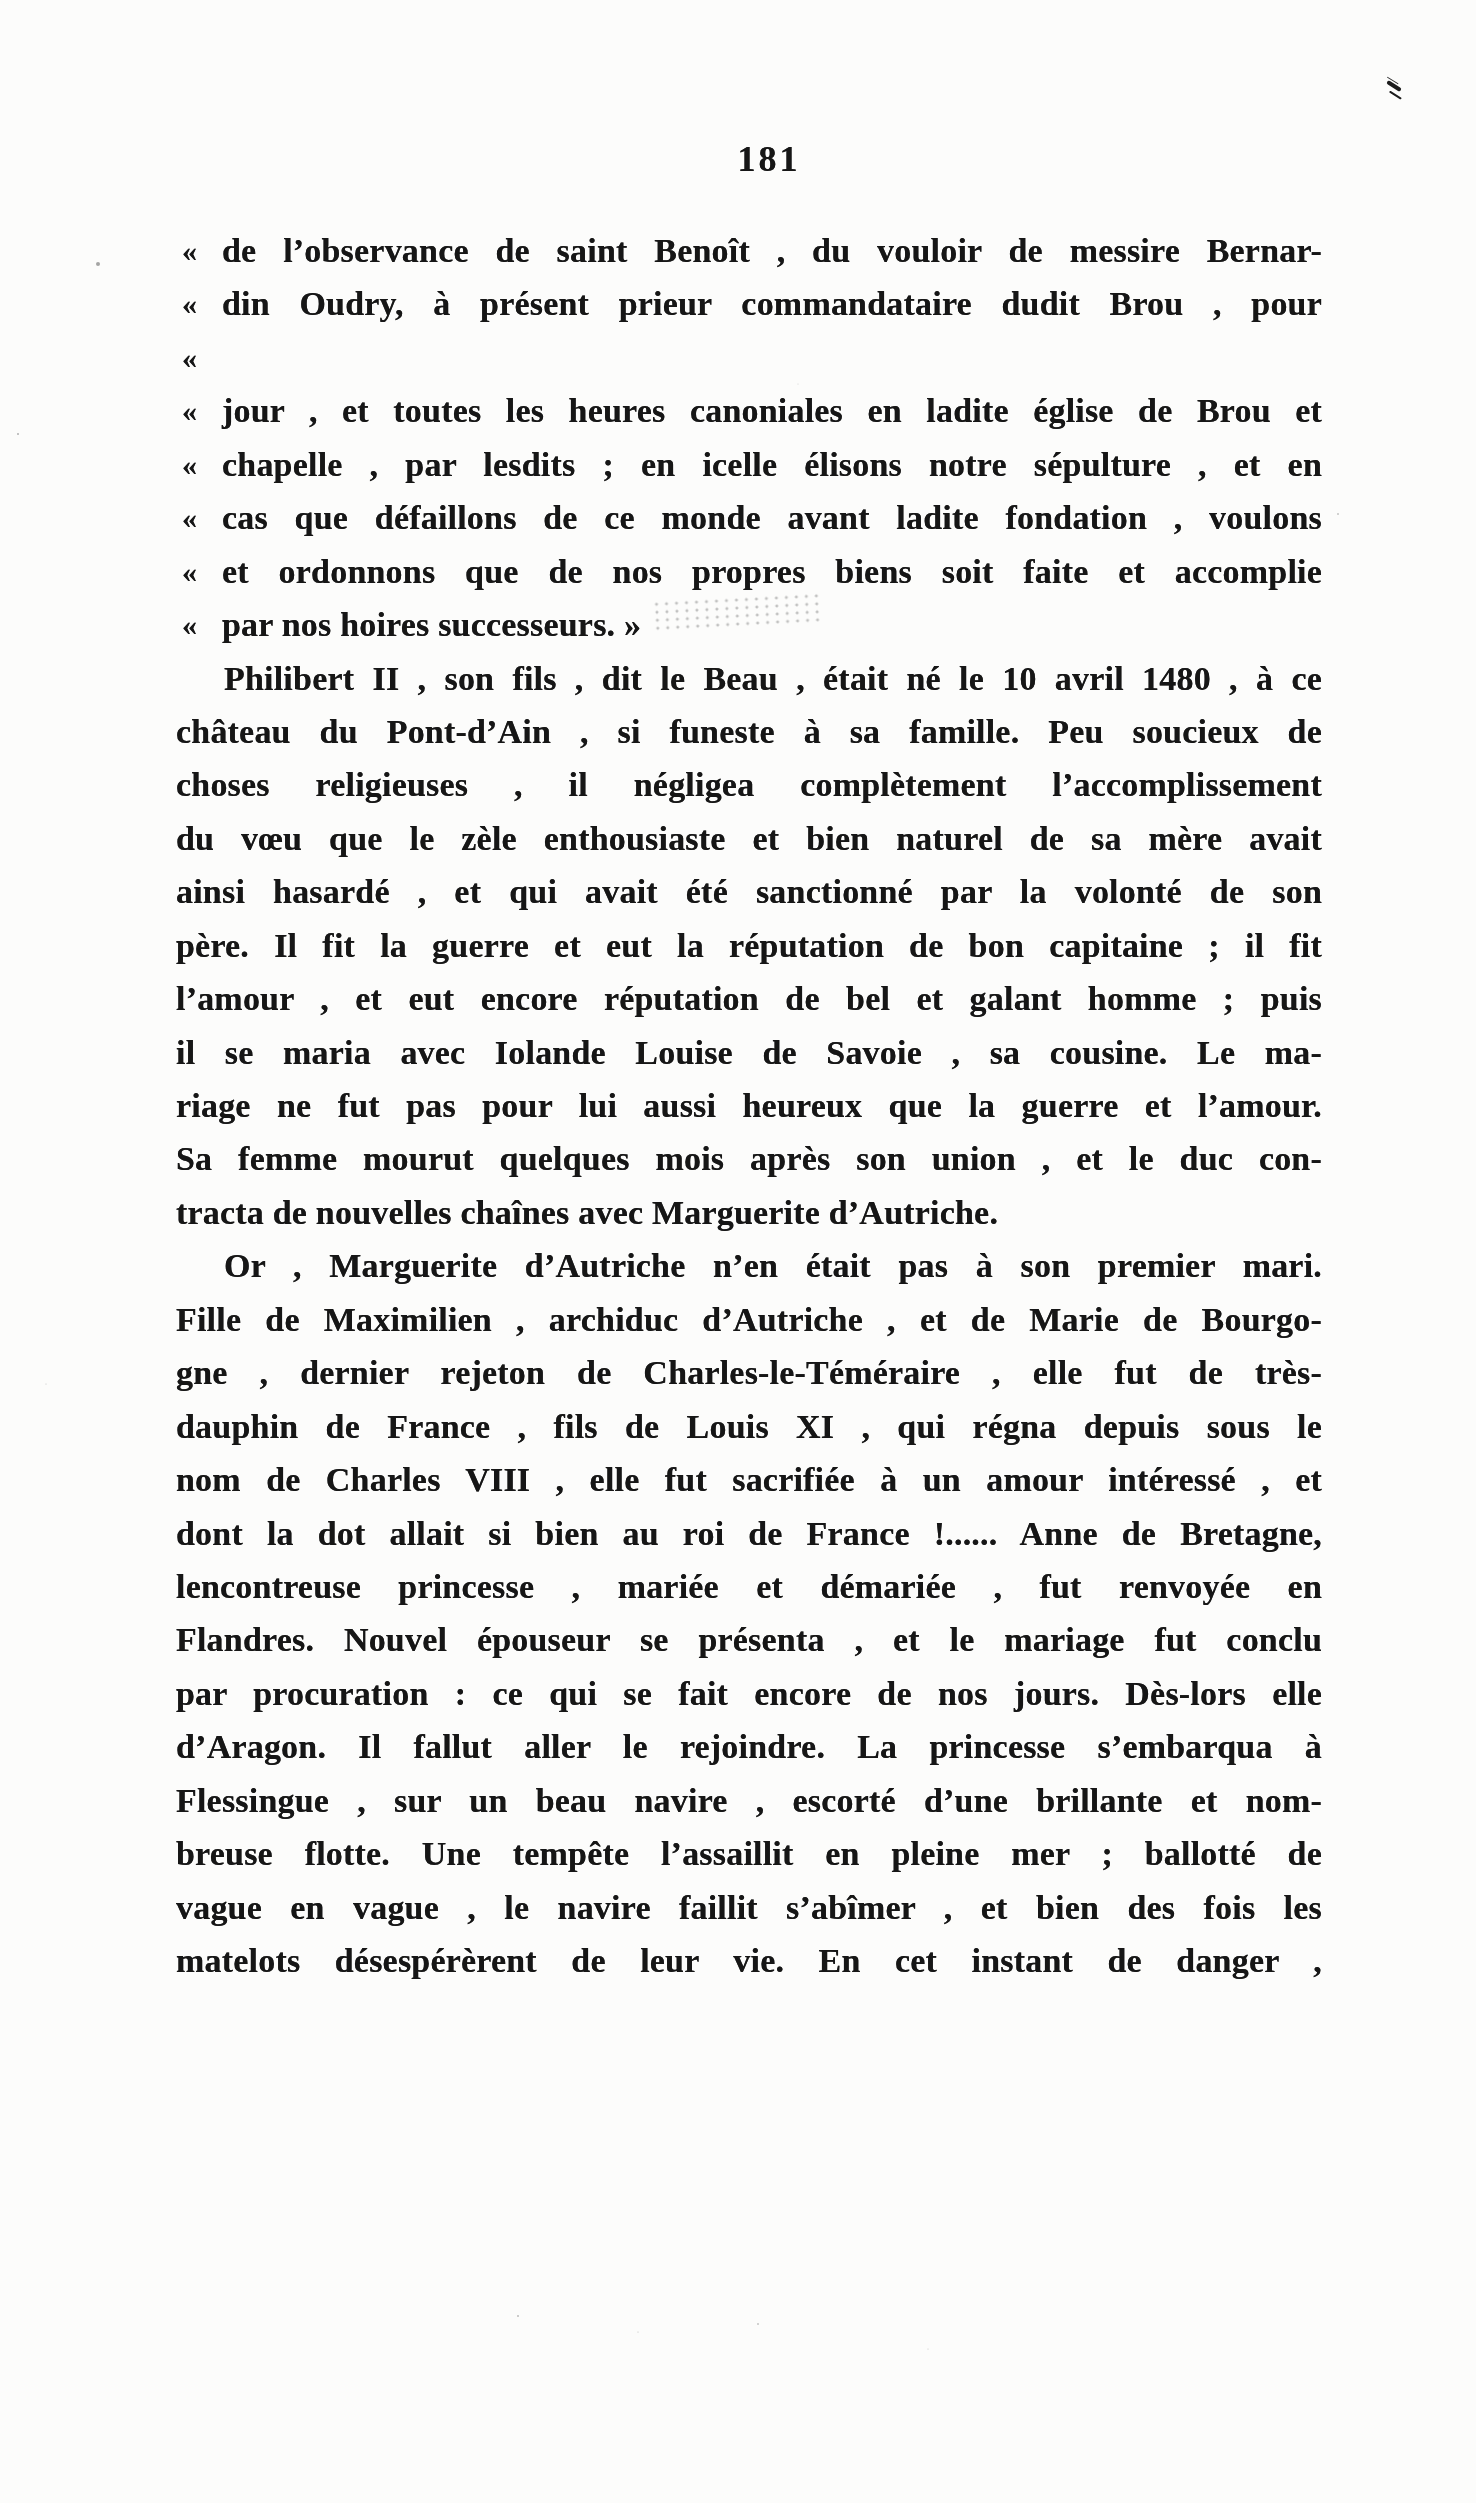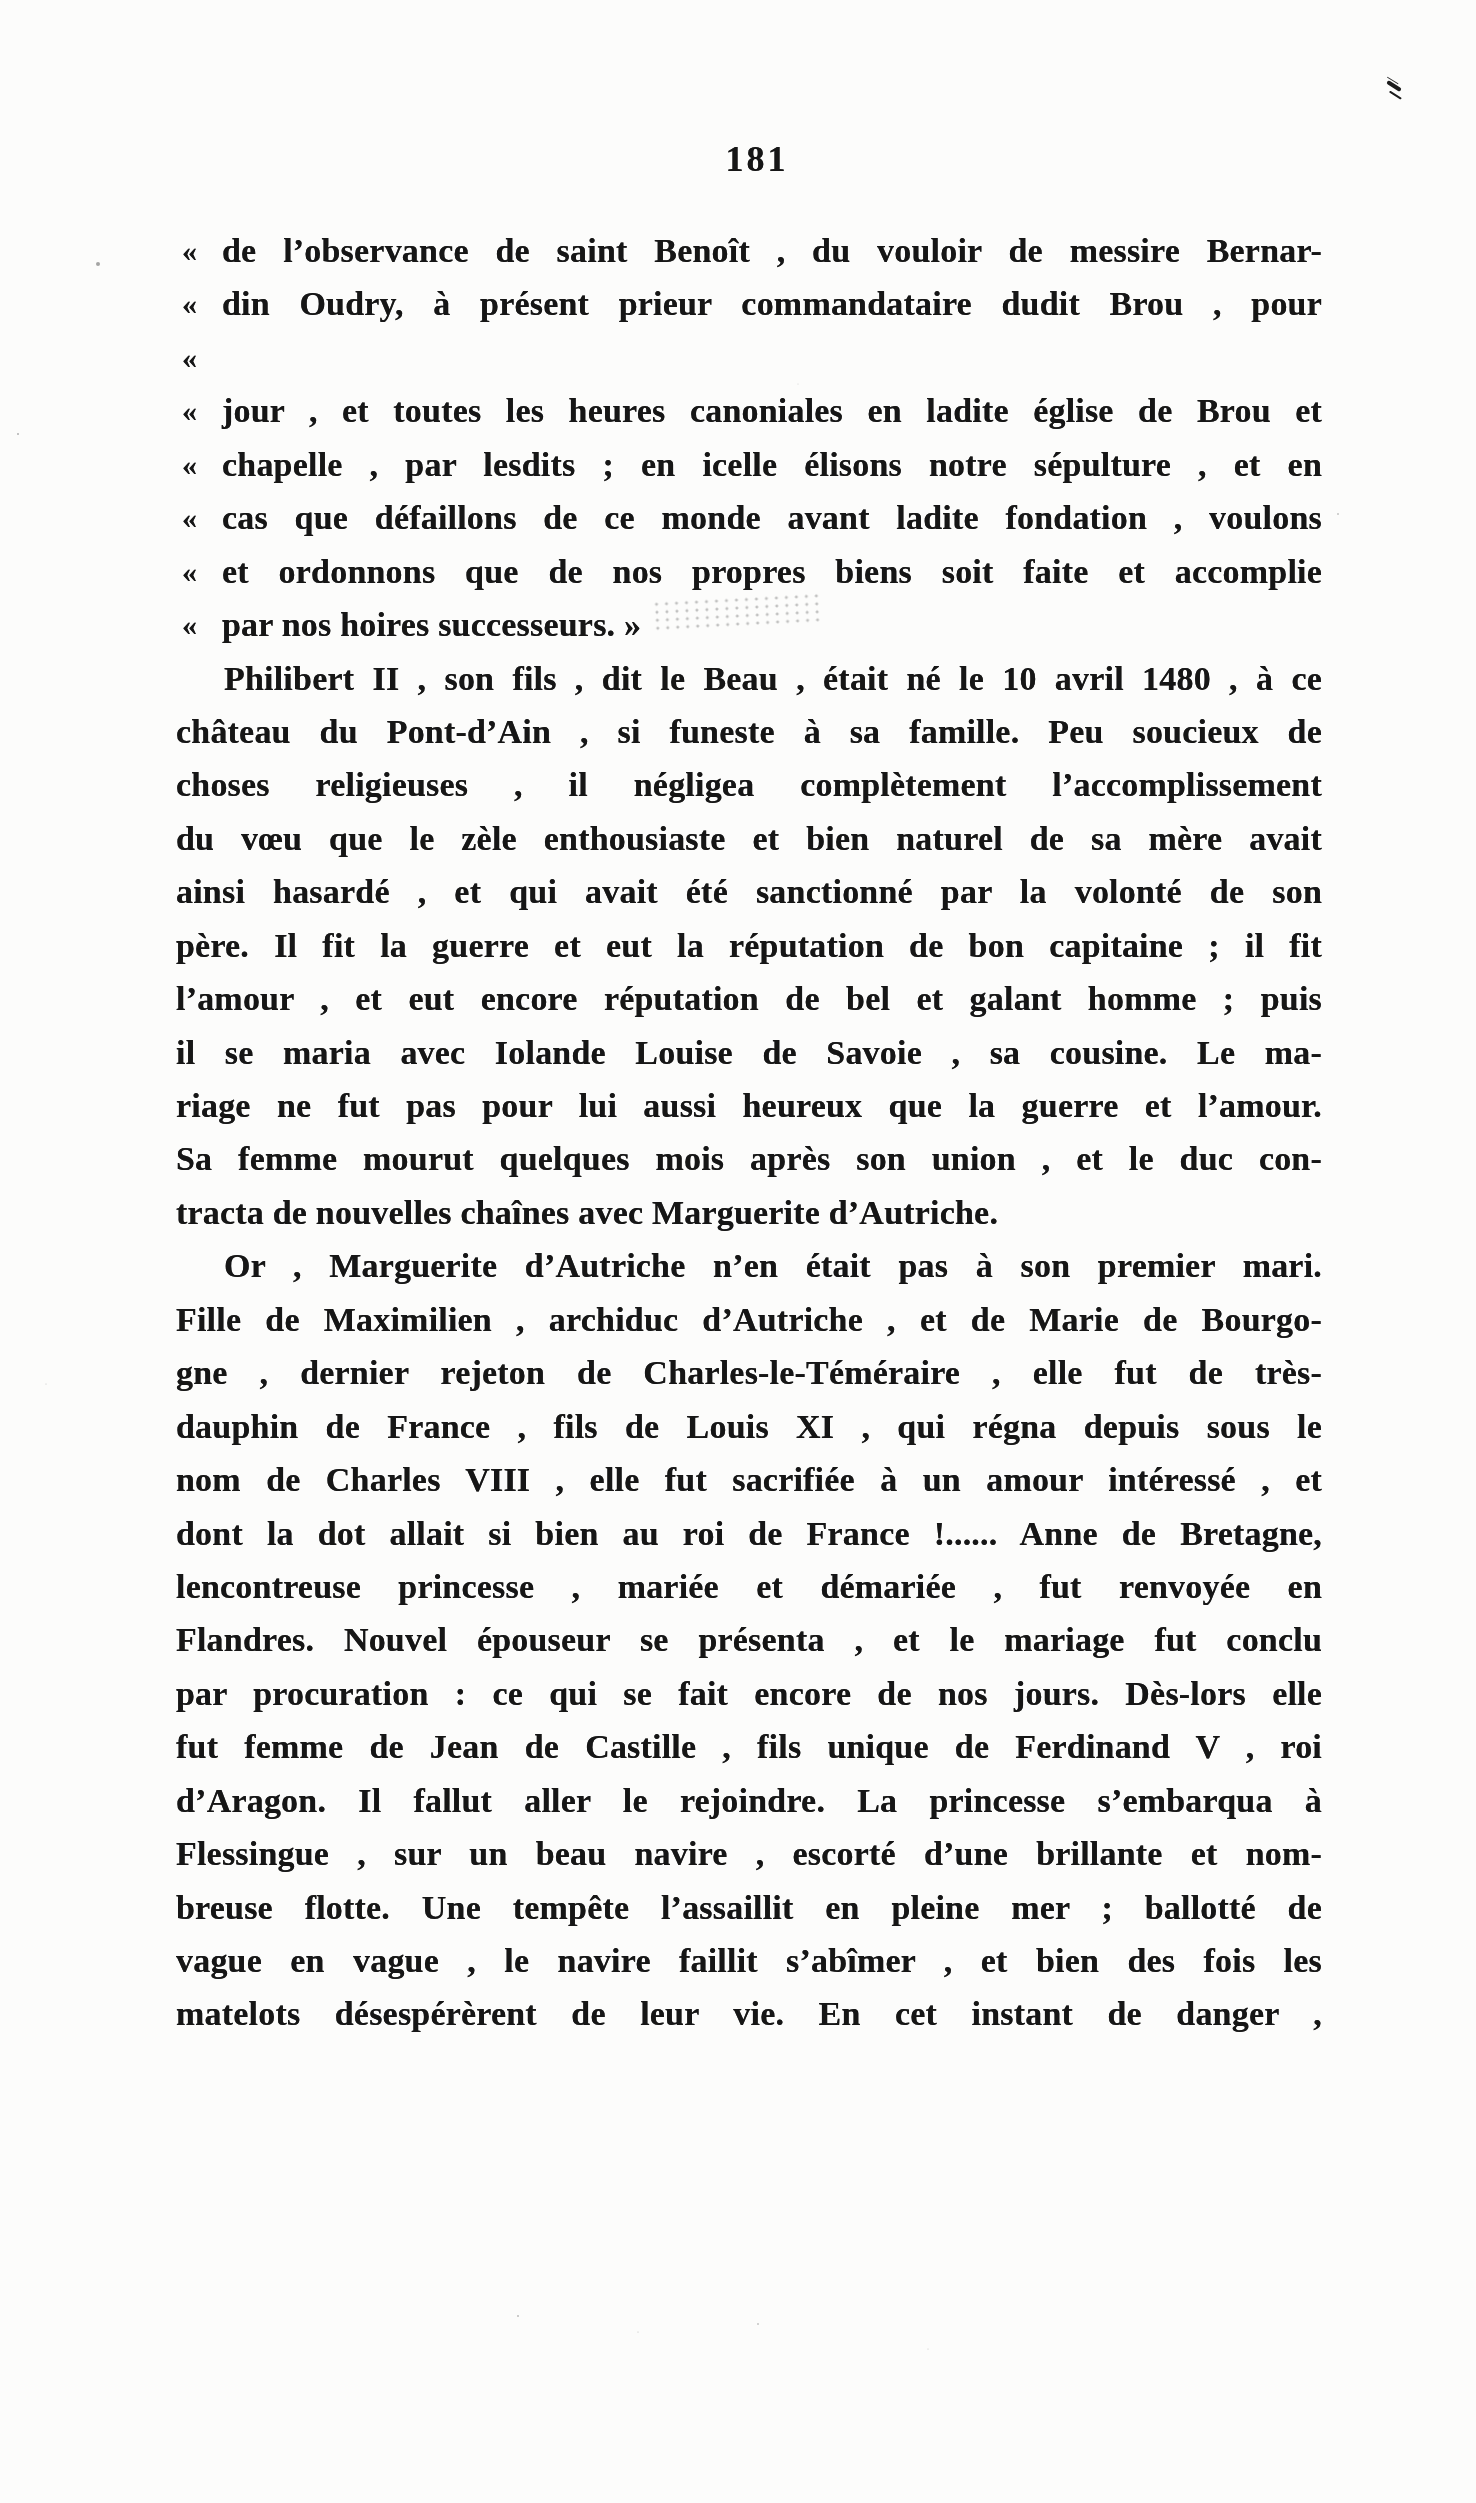--- a/index.html
+++ b/index.html
@@ -10,21 +10,21 @@
     height: 2503px;
     background: #fcfcfb;
     overflow: hidden;
     font-family: "Liberation Serif", "DejaVu Serif", serif;
     font-weight: bold;
     color: #161616;
   }
   .page-number {
     position: absolute;
     top: 136px;
-    left: 168px;
+    left: 180px;
     width: 1178px;
     height: 46px;
     text-align: center;
     font-size: 36px;
     letter-spacing: 3px;
     line-height: 46px;
     text-shadow: 0 0 0.6px rgba(0,0,0,.75);
   }
   .text-block {
     position: absolute;
@@ -127,21 +127,20 @@
       <div class="line last"><span class="qtext">tracta de nouvelles chaînes avec Marguerite d’Autriche.</span></div>
       <div class="line indent"><span class="qtext">Or , Marguerite d’Autriche n’en était pas à son premier mari.</span></div>
       <div class="line"><span class="qtext">Fille de Maximilien , archiduc d’Autriche , et de Marie de Bourgo-</span></div>
       <div class="line"><span class="qtext">gne , dernier rejeton de Charles-le-Téméraire , elle fut de très-</span></div>
       <div class="line"><span class="qtext">dauphin de France , fils de Louis XI , qui régna depuis sous le</span></div>
       <div class="line"><span class="qtext">nom de Charles VIII , elle fut sacrifiée à un amour intéressé , et</span></div>
       <div class="line"><span class="qtext">dont la dot allait si bien au roi de France !...... Anne de Bretagne,</span></div>
       <div class="line"><span class="qtext">lencontreuse princesse , mariée et démariée , fut renvoyée en</span></div>
       <div class="line"><span class="qtext">Flandres. Nouvel épouseur se présenta , et le mariage fut conclu</span></div>
       <div class="line"><span class="qtext">par procuration : ce qui se fait encore de nos jours. Dès-lors elle</span></div>
-      <div class="line"><span class="qtext">fut femme de Jean de Castille , fils unique de Ferdinand V , roi</span></div>
       <div class="line"><span class="qtext">d’Aragon. Il fallut aller le rejoindre. La princesse s’embarqua à</span></div>
       <div class="line"><span class="qtext">Flessingue , sur un beau navire , escorté d’une brillante et nom-</span></div>
       <div class="line"><span class="qtext">breuse flotte. Une tempête l’assaillit en pleine mer ; ballotté de</span></div>
       <div class="line"><span class="qtext">vague en vague , le navire faillit s’abîmer , et bien des fois les</span></div>
       <div class="line"><span class="qtext">matelots désespérèrent de leur vie. En cet instant de danger ,</span></div>
     </div>
   <div class="smudge"></div>
   <div class="squiggle"></div>
   <div class="speck" style="left:96px; top:262px;"></div>
 </div>

